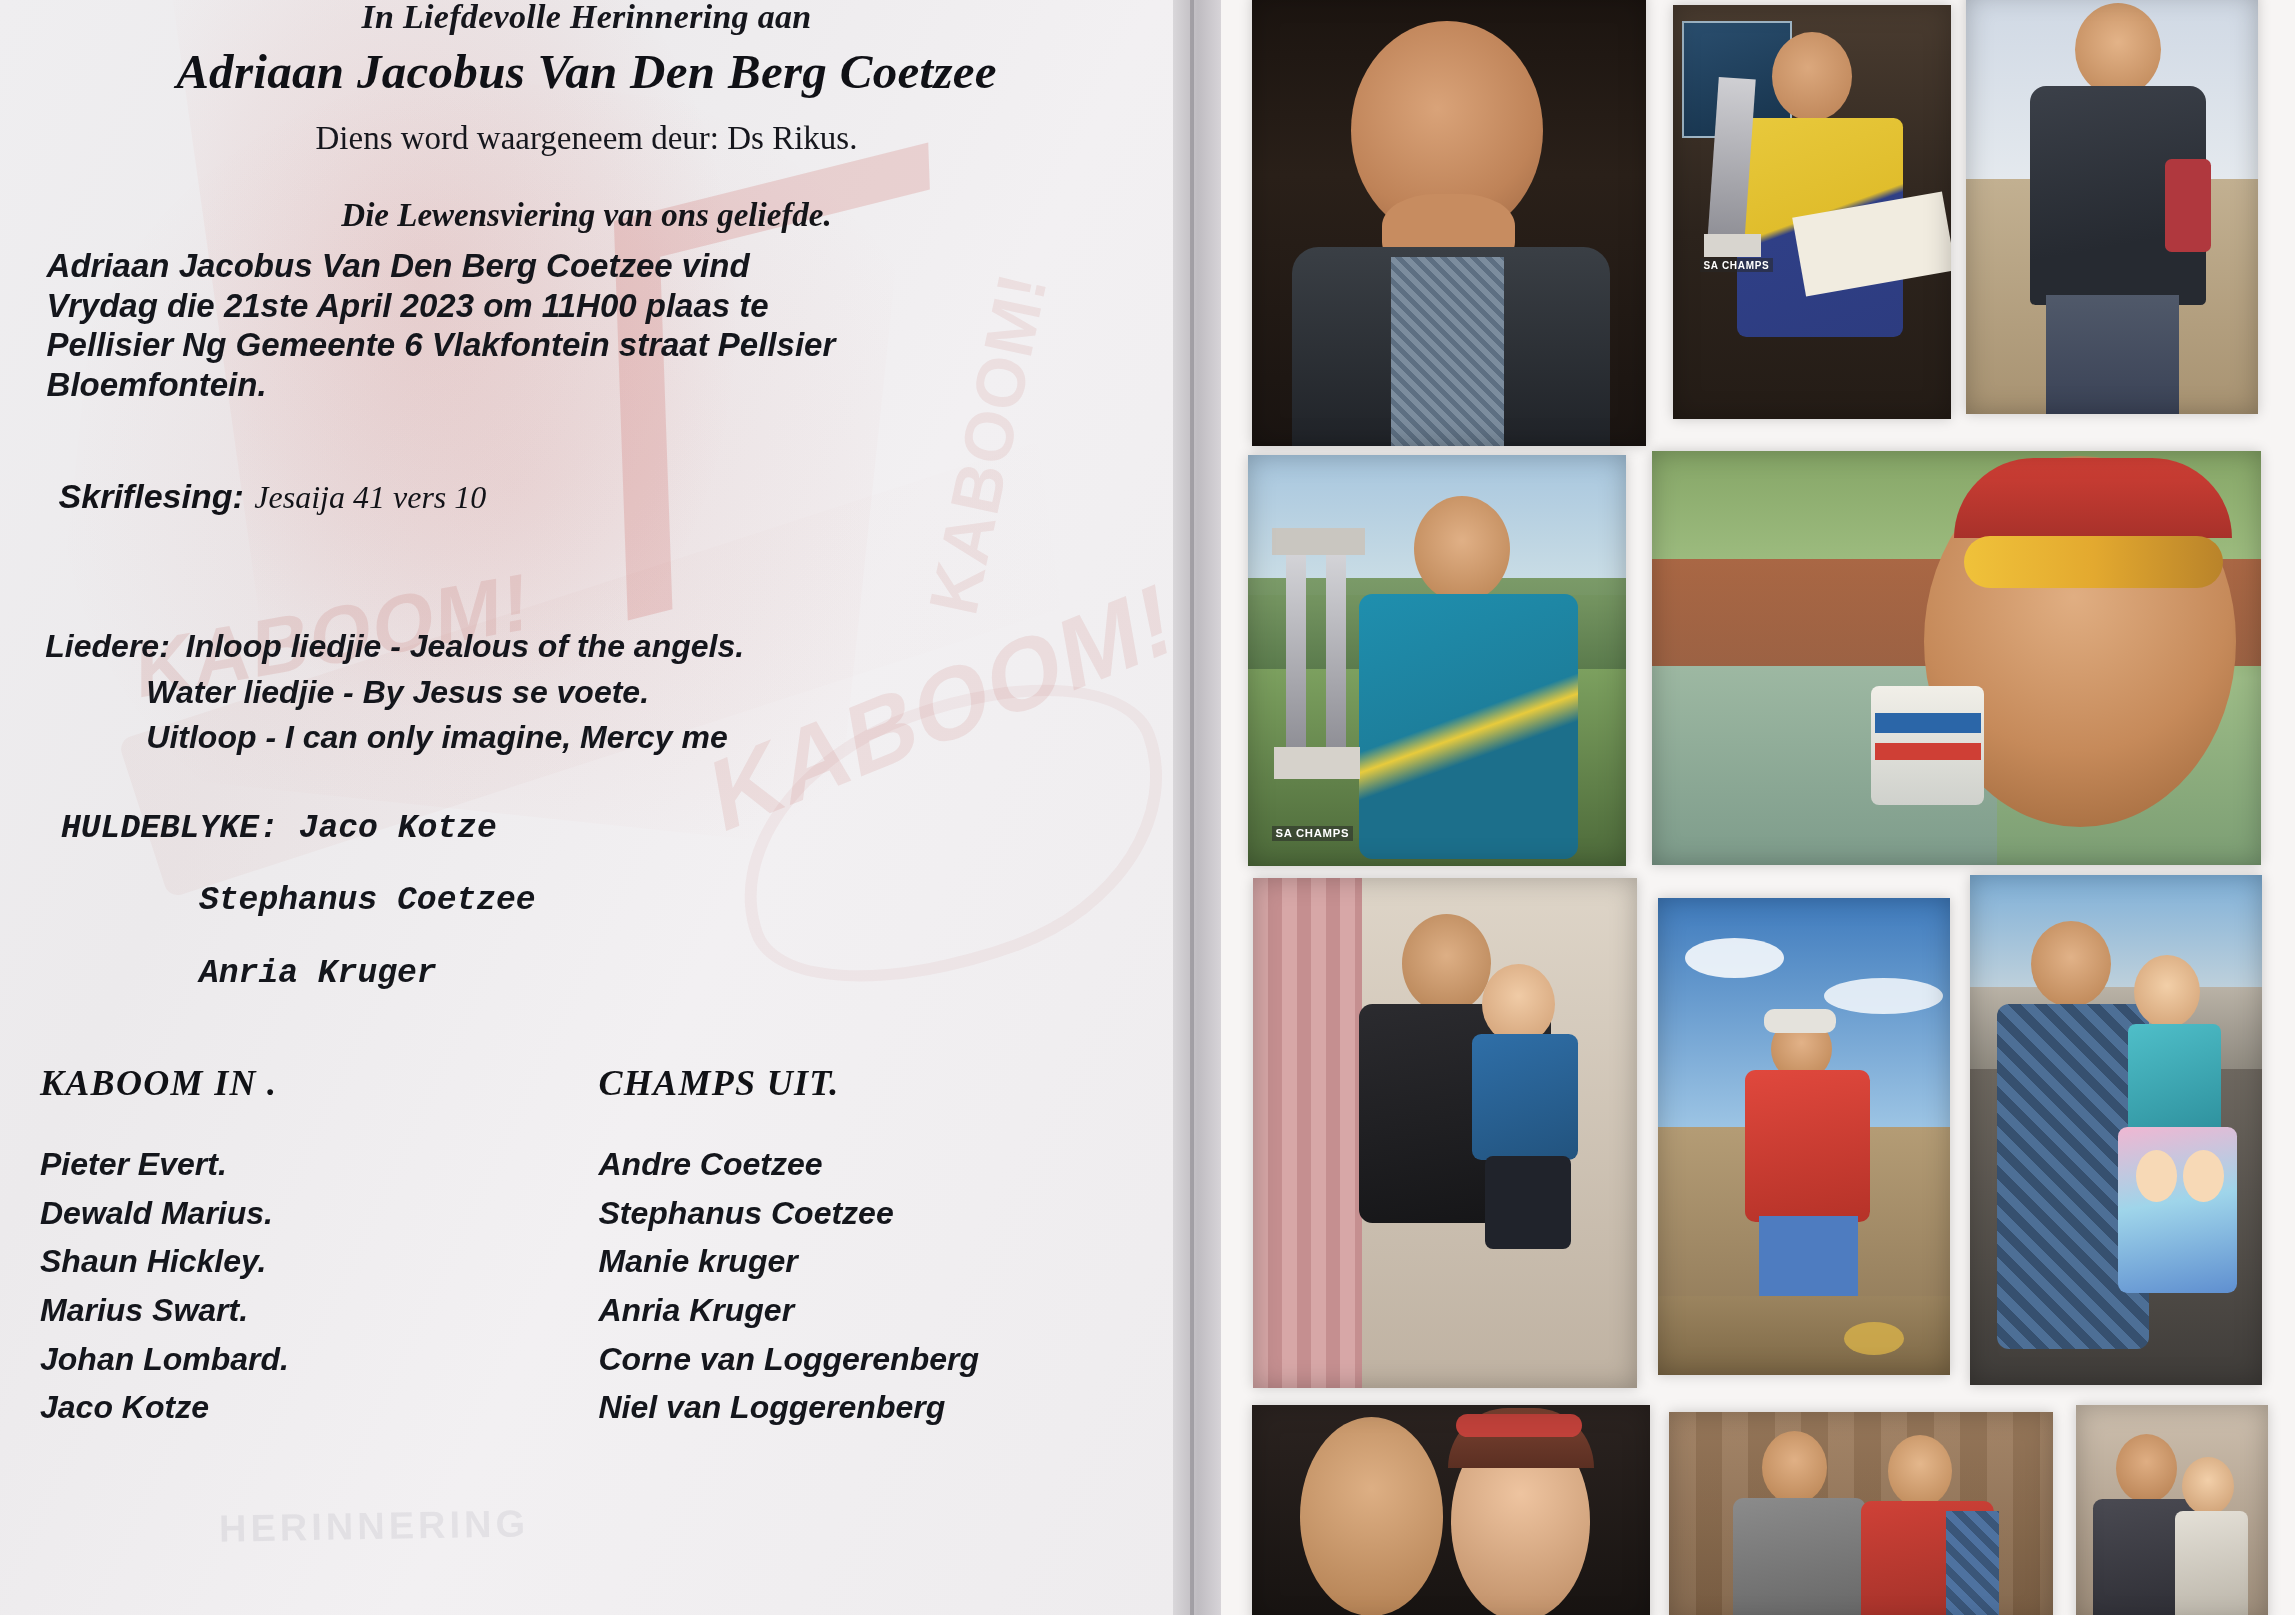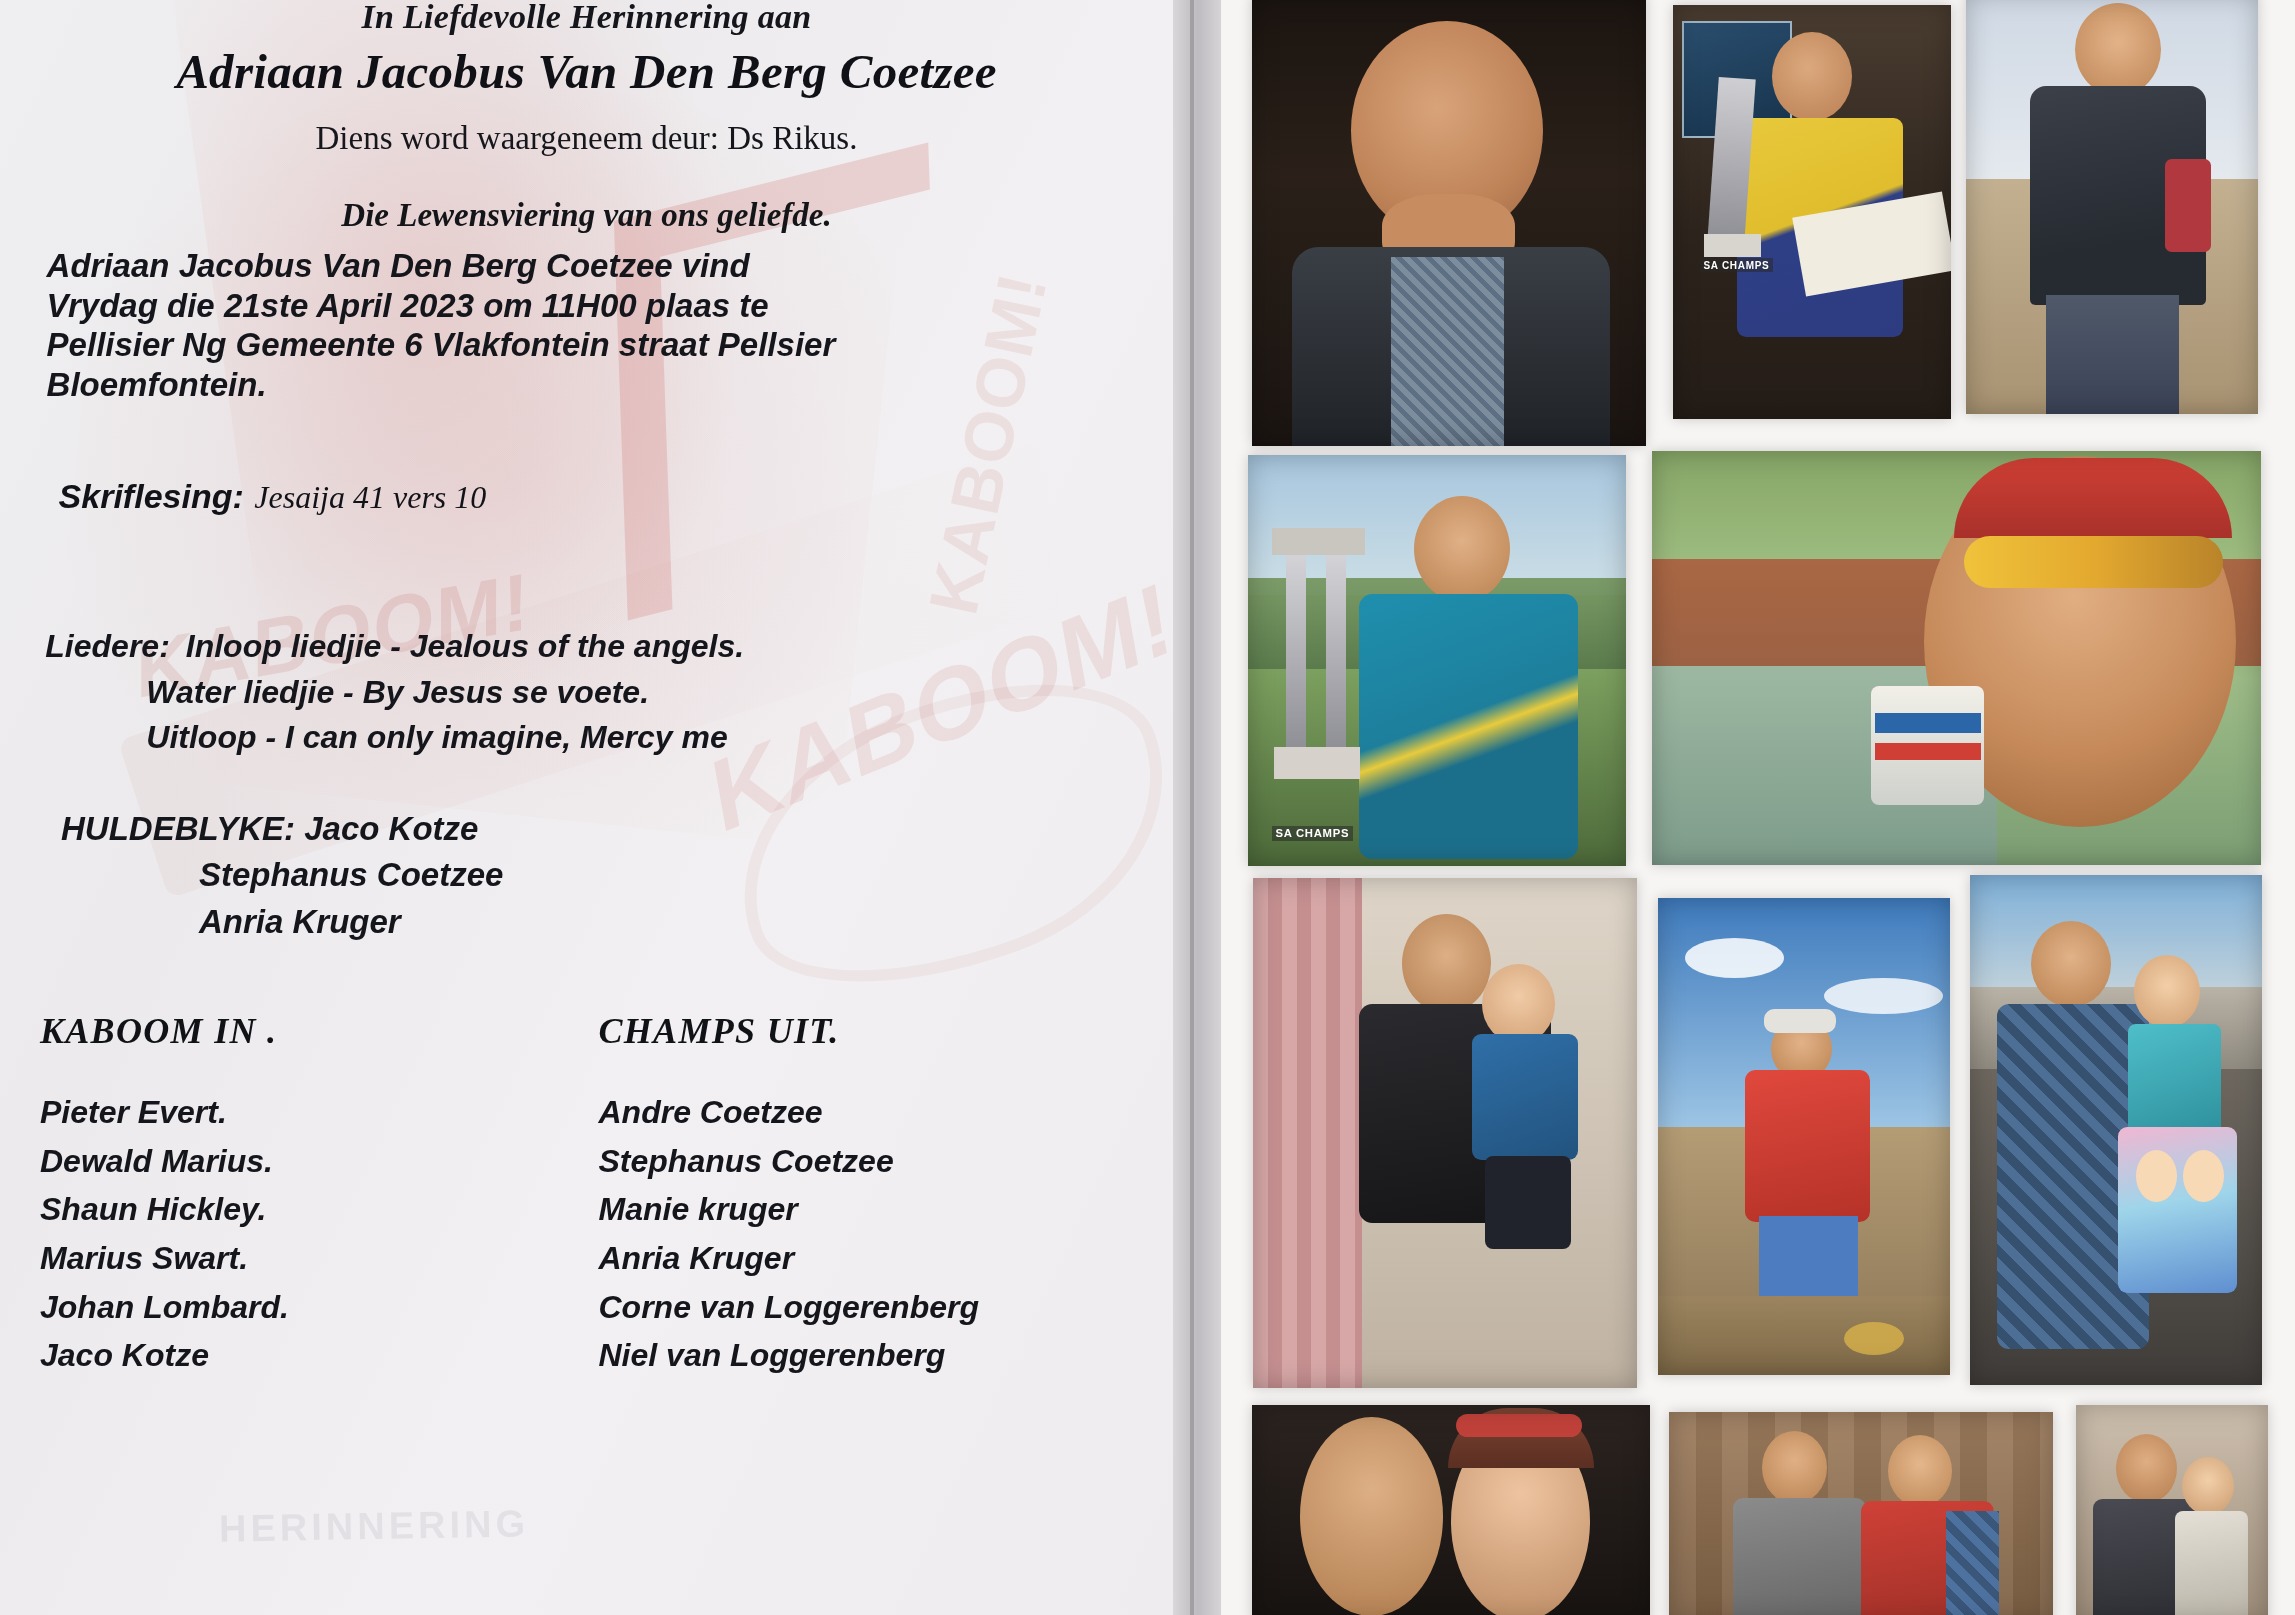--- a/index.html
+++ b/index.html
@@ -199,27 +199,28 @@
     white-space: nowrap;
   }
   .liedere-lbl { margin-right: 16px; }
   .liedere-indent { padding-left: 101px; }
 
   .huldeblyke {
     margin: 45px 0 0 0;
     padding-left: 21px;
   }
   .huldeblyke-row {
-    font-family: Liberation Sans, sans-serif;
+    font-family: Liberation Mono, monospace;
     font-weight: bold;
     font-style: italic;
     font-size: 33px;
     color: #14161c;
     line-height: 1.42;
     white-space: nowrap;
+    margin-top: 26px;
   }
   .huldeblyke-indent { padding-left: 138px; }
 
   .draers {
     display: flex;
     margin: 64px 0 0 0;
   }
   .draers-col { width: 50%; }
   .draers-col.right { padding-left: 24px; }
   .draers-head {

